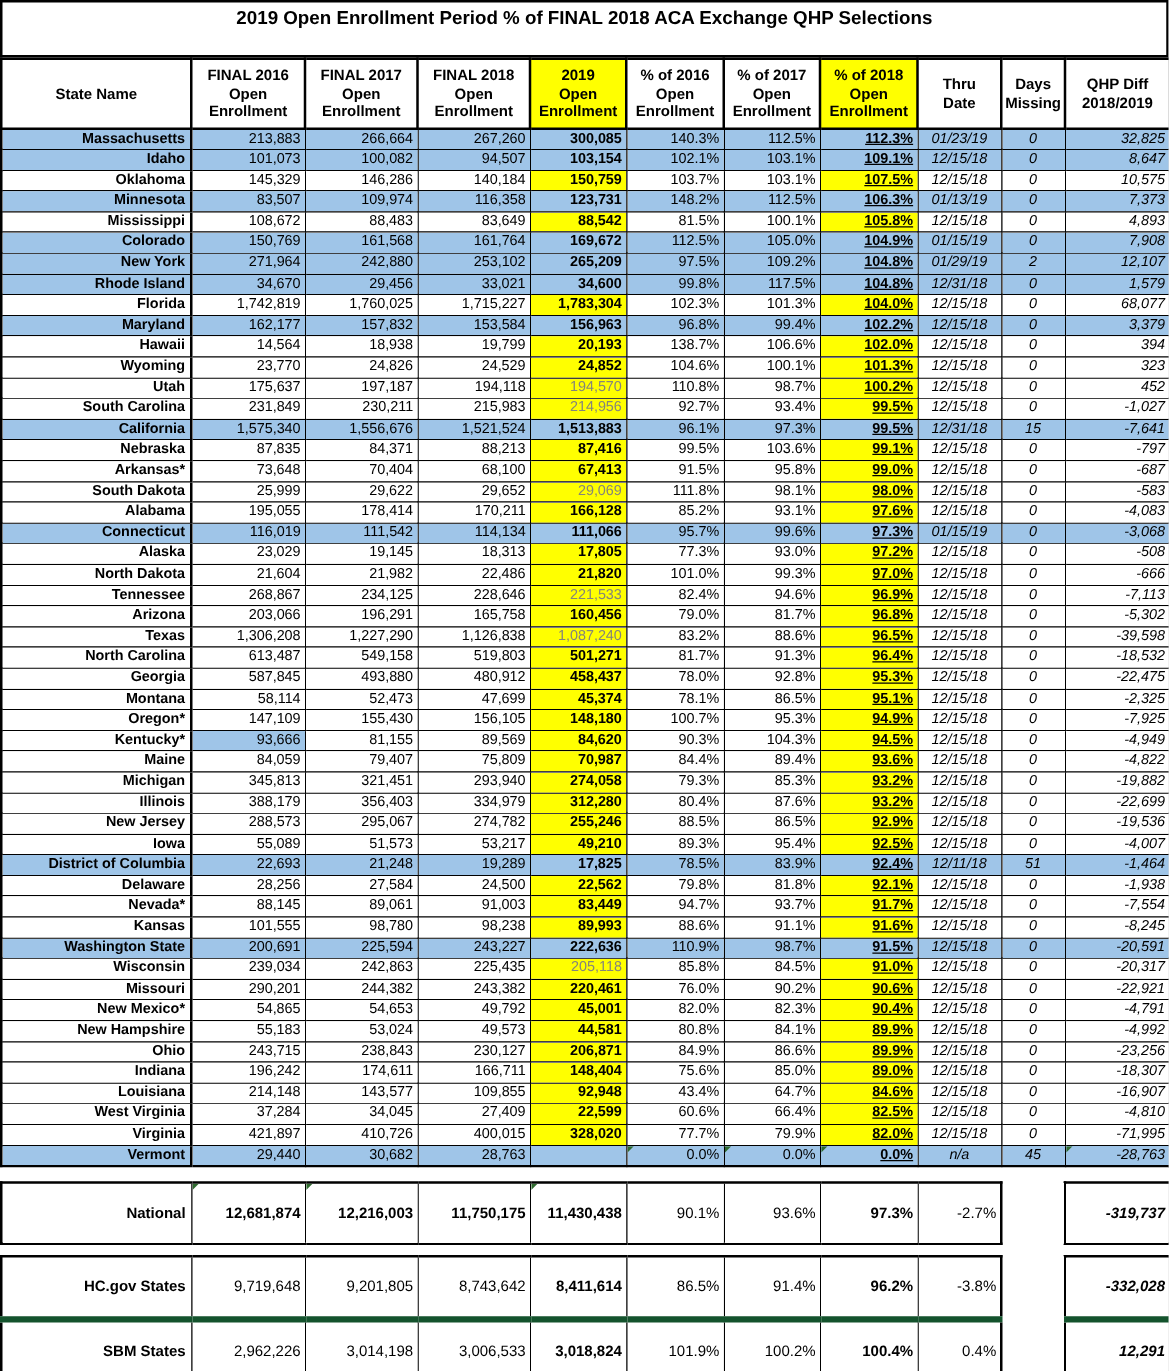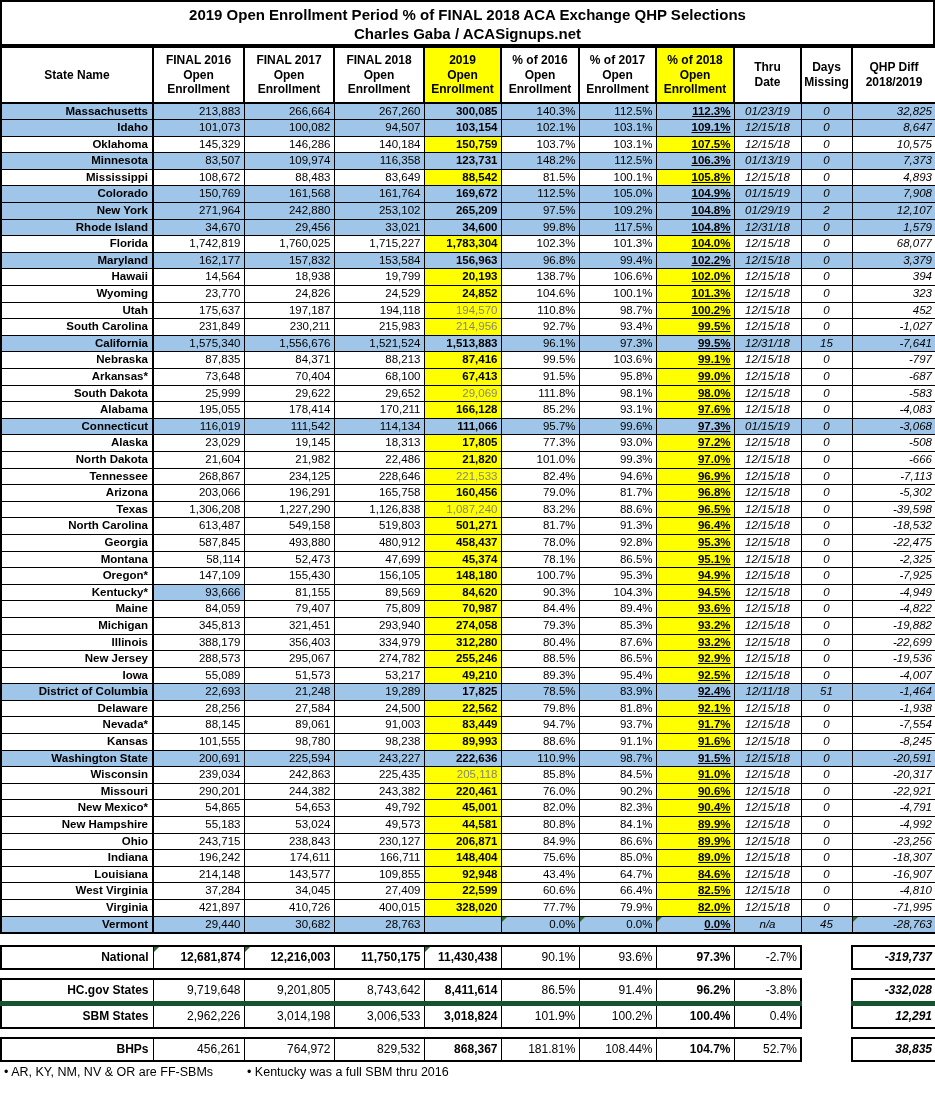--- a/index.html
+++ b/index.html
@@ -34,21 +34,21 @@
   td.c-thru,td.c-days{font-style:italic;text-align:center;}
   td.c-diff{font-style:italic;text-align:right;}
   tr.blue td{background:var(--blue);}
   td.cellblue{background:var(--blue) !important;}
   td.hl{background:var(--yellow);}
   th.hl{background:var(--yellow);}
   .gap{width:935px;background:#fff;}
   
   table.sum td{
     box-sizing:border-box;border:1px solid #000;border-top:2px solid #000;border-bottom:2px solid #000;
-    font-size:12px;line-height:17px;height:20px;padding:2px 3px;white-space:nowrap;
+    font-size:12px;line-height:17px;height:20px;padding:15px 3px;white-space:nowrap;
     text-align:right;position:relative;font-variant-numeric:tabular-nums;
   }
   table.sum td.lab{font-weight:bold;border-left:2px solid #000;padding-right:4px;}
   table.sum td.s-thru{border-right:2px solid #000;font-weight:normal;text-align:right;}
   table.sum td.s-days{border:none;background:#fff !important;}
   table.sum td.s-diff{border:2px solid #000;font-weight:bold;font-style:italic;}
   table.sum td.s-y2019,table.sum td.s-p2018{font-weight:bold;}
   table.sum.twostack tr+tr td{border-top:5px solid #14532d;}
   table.sum.twostack tr:first-child td{border-bottom:1px solid #000;}
   table.sum.twostack tr:first-child td.s-days,table.sum.twostack tr+tr td.s-days{border:none;}
@@ -63,21 +63,20 @@
   #footnotes{display:flex;font-size:12.5px;line-height:16px;padding-top:2px;}
   #footnotes .fn1{display:inline-block;width:243px;padding-left:4px;}
   #footnotes .fn2{display:inline-block;}
 </style>
 </head>
 <body>
 
 <div id="sheet" style="--blue: #9FC5E8; --yellow: #FFFF00; --peach: #F8CBAD; --gray: #85857A; --green: #2F6B2F;">
   <div id="title-box">
     <div class="t1">2019 Open Enrollment Period % of FINAL 2018 ACA Exchange QHP Selections</div>
-    <div class="t2">Charles Gaba / ACASignups.net</div>
   </div>
 
   <div id="main-table-holder">
       <table class="tbl outer">
         <colgroup>
           <col style="width: 152px;">
           <col style="width: 91px;">
           <col style="width: 90px;">
           <col style="width: 90px;">
           <col style="width: 77px;">

